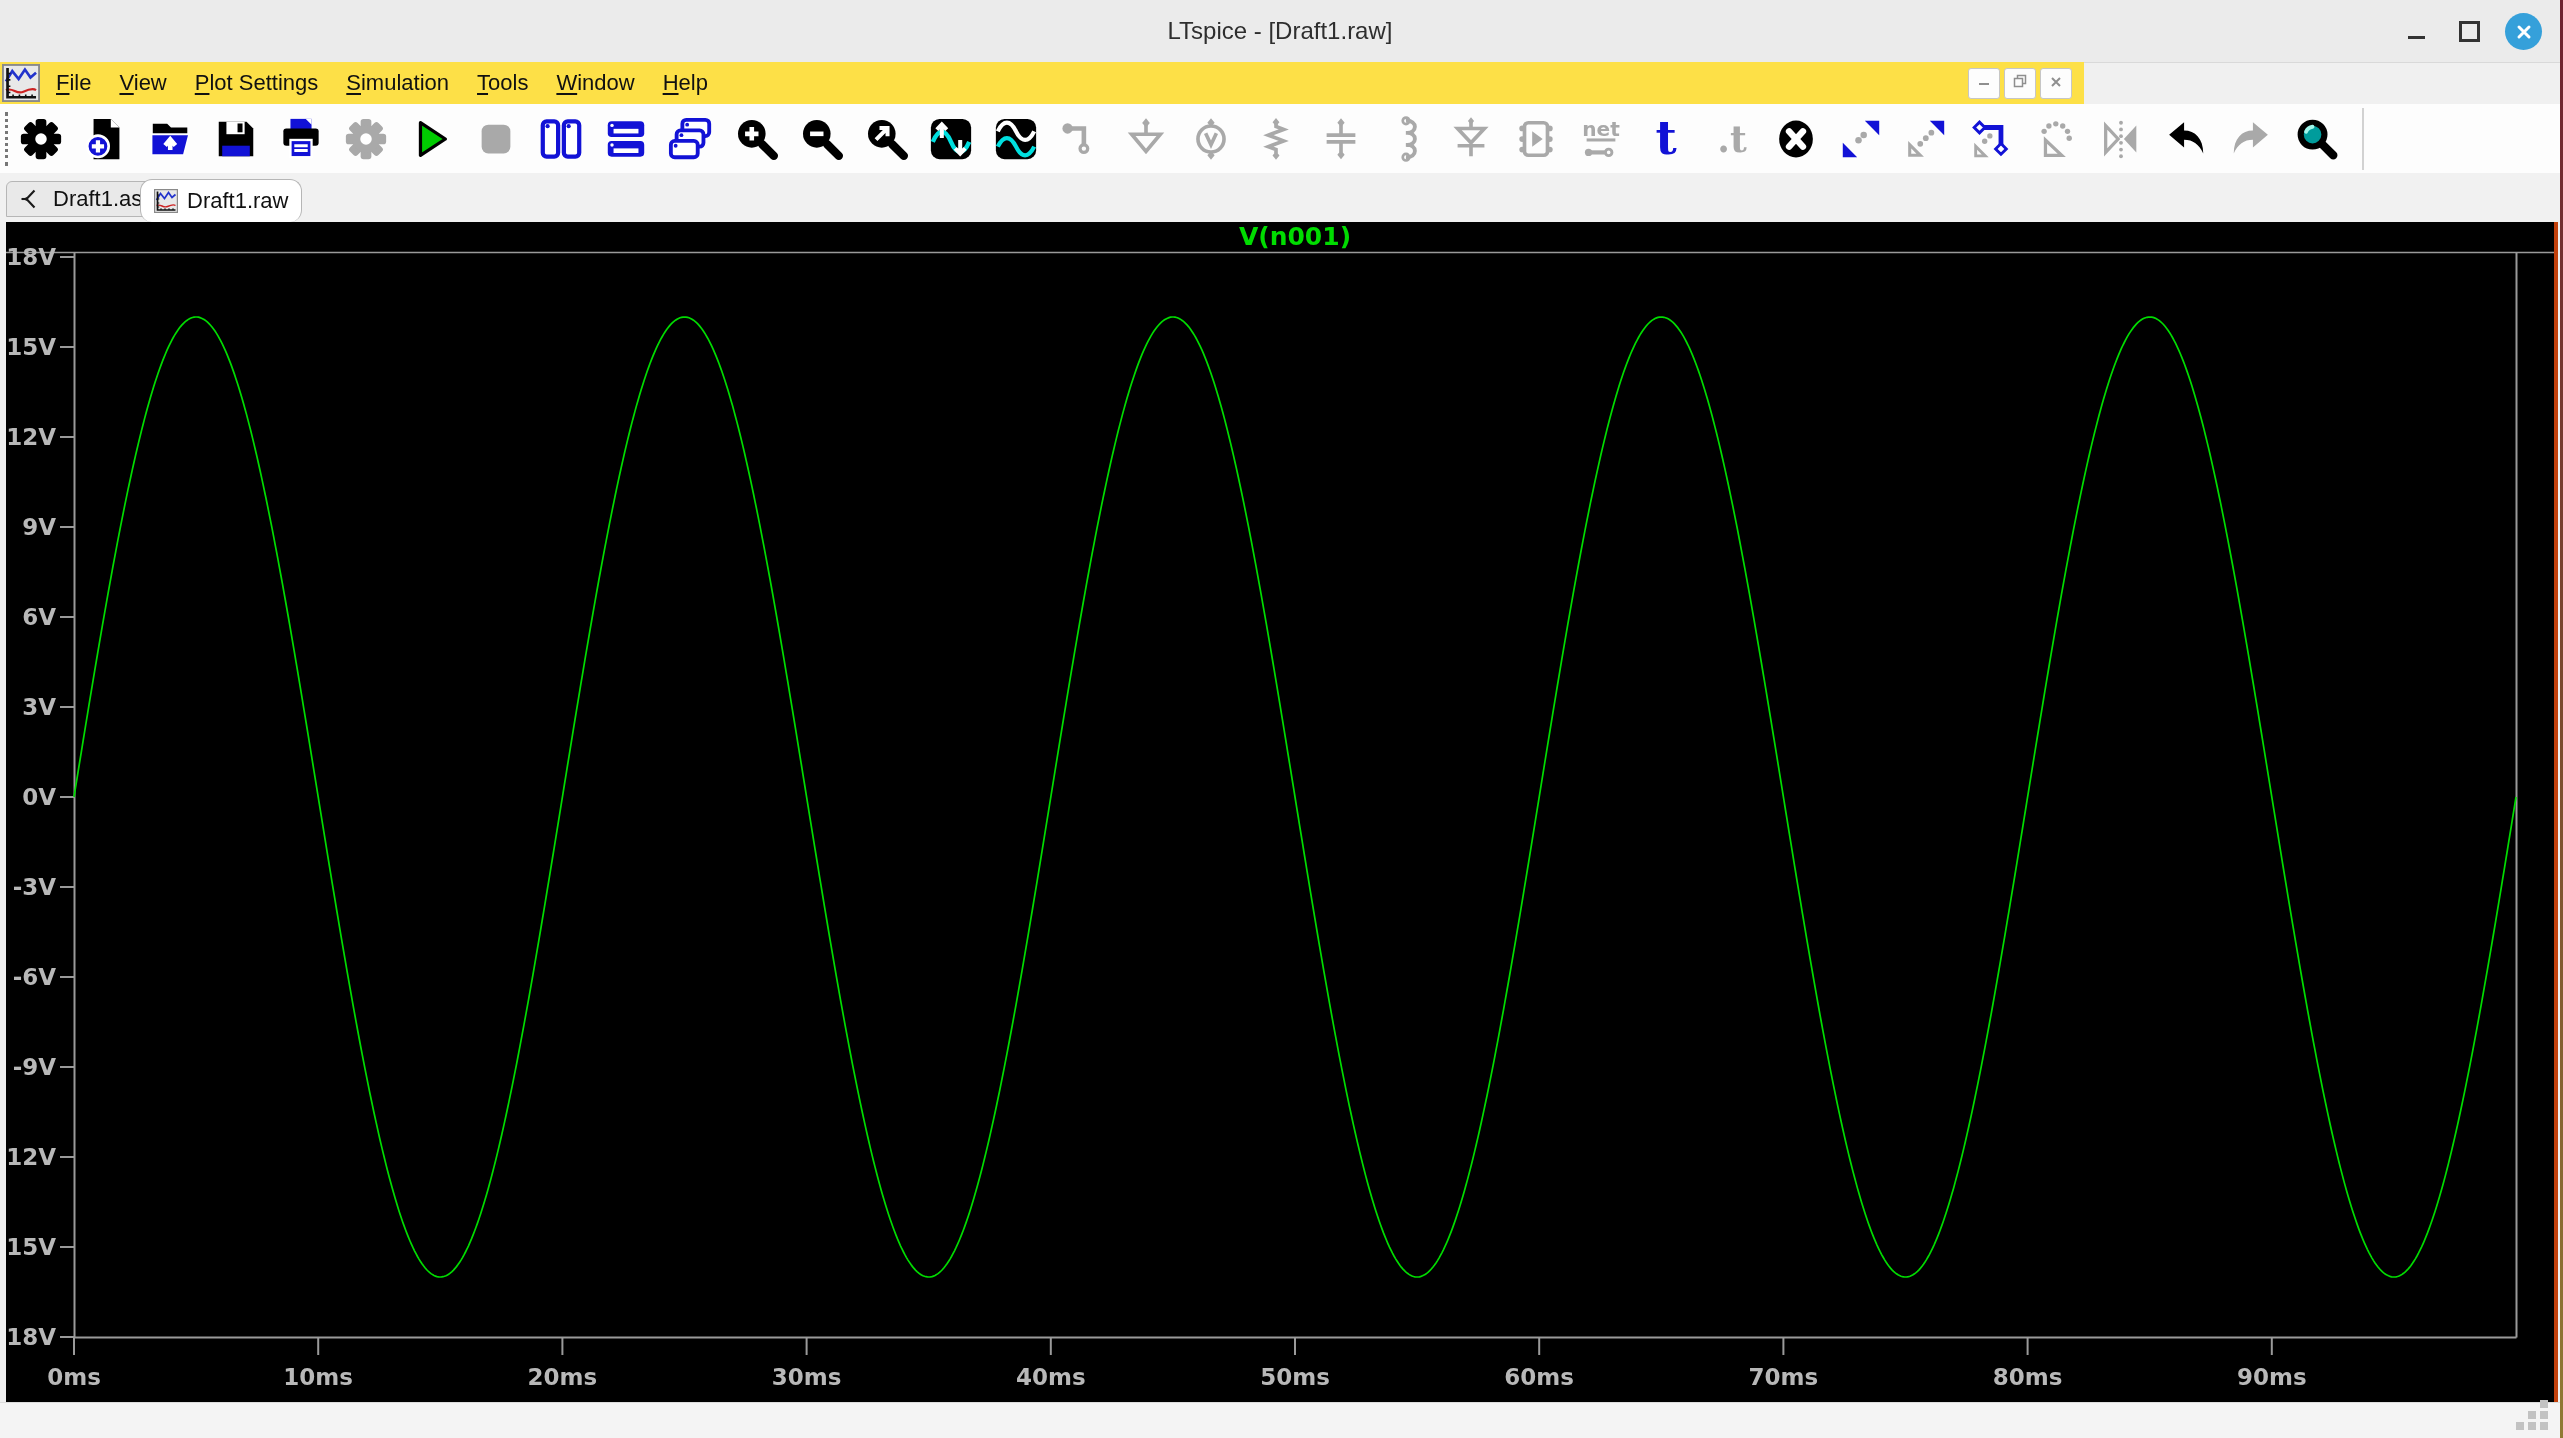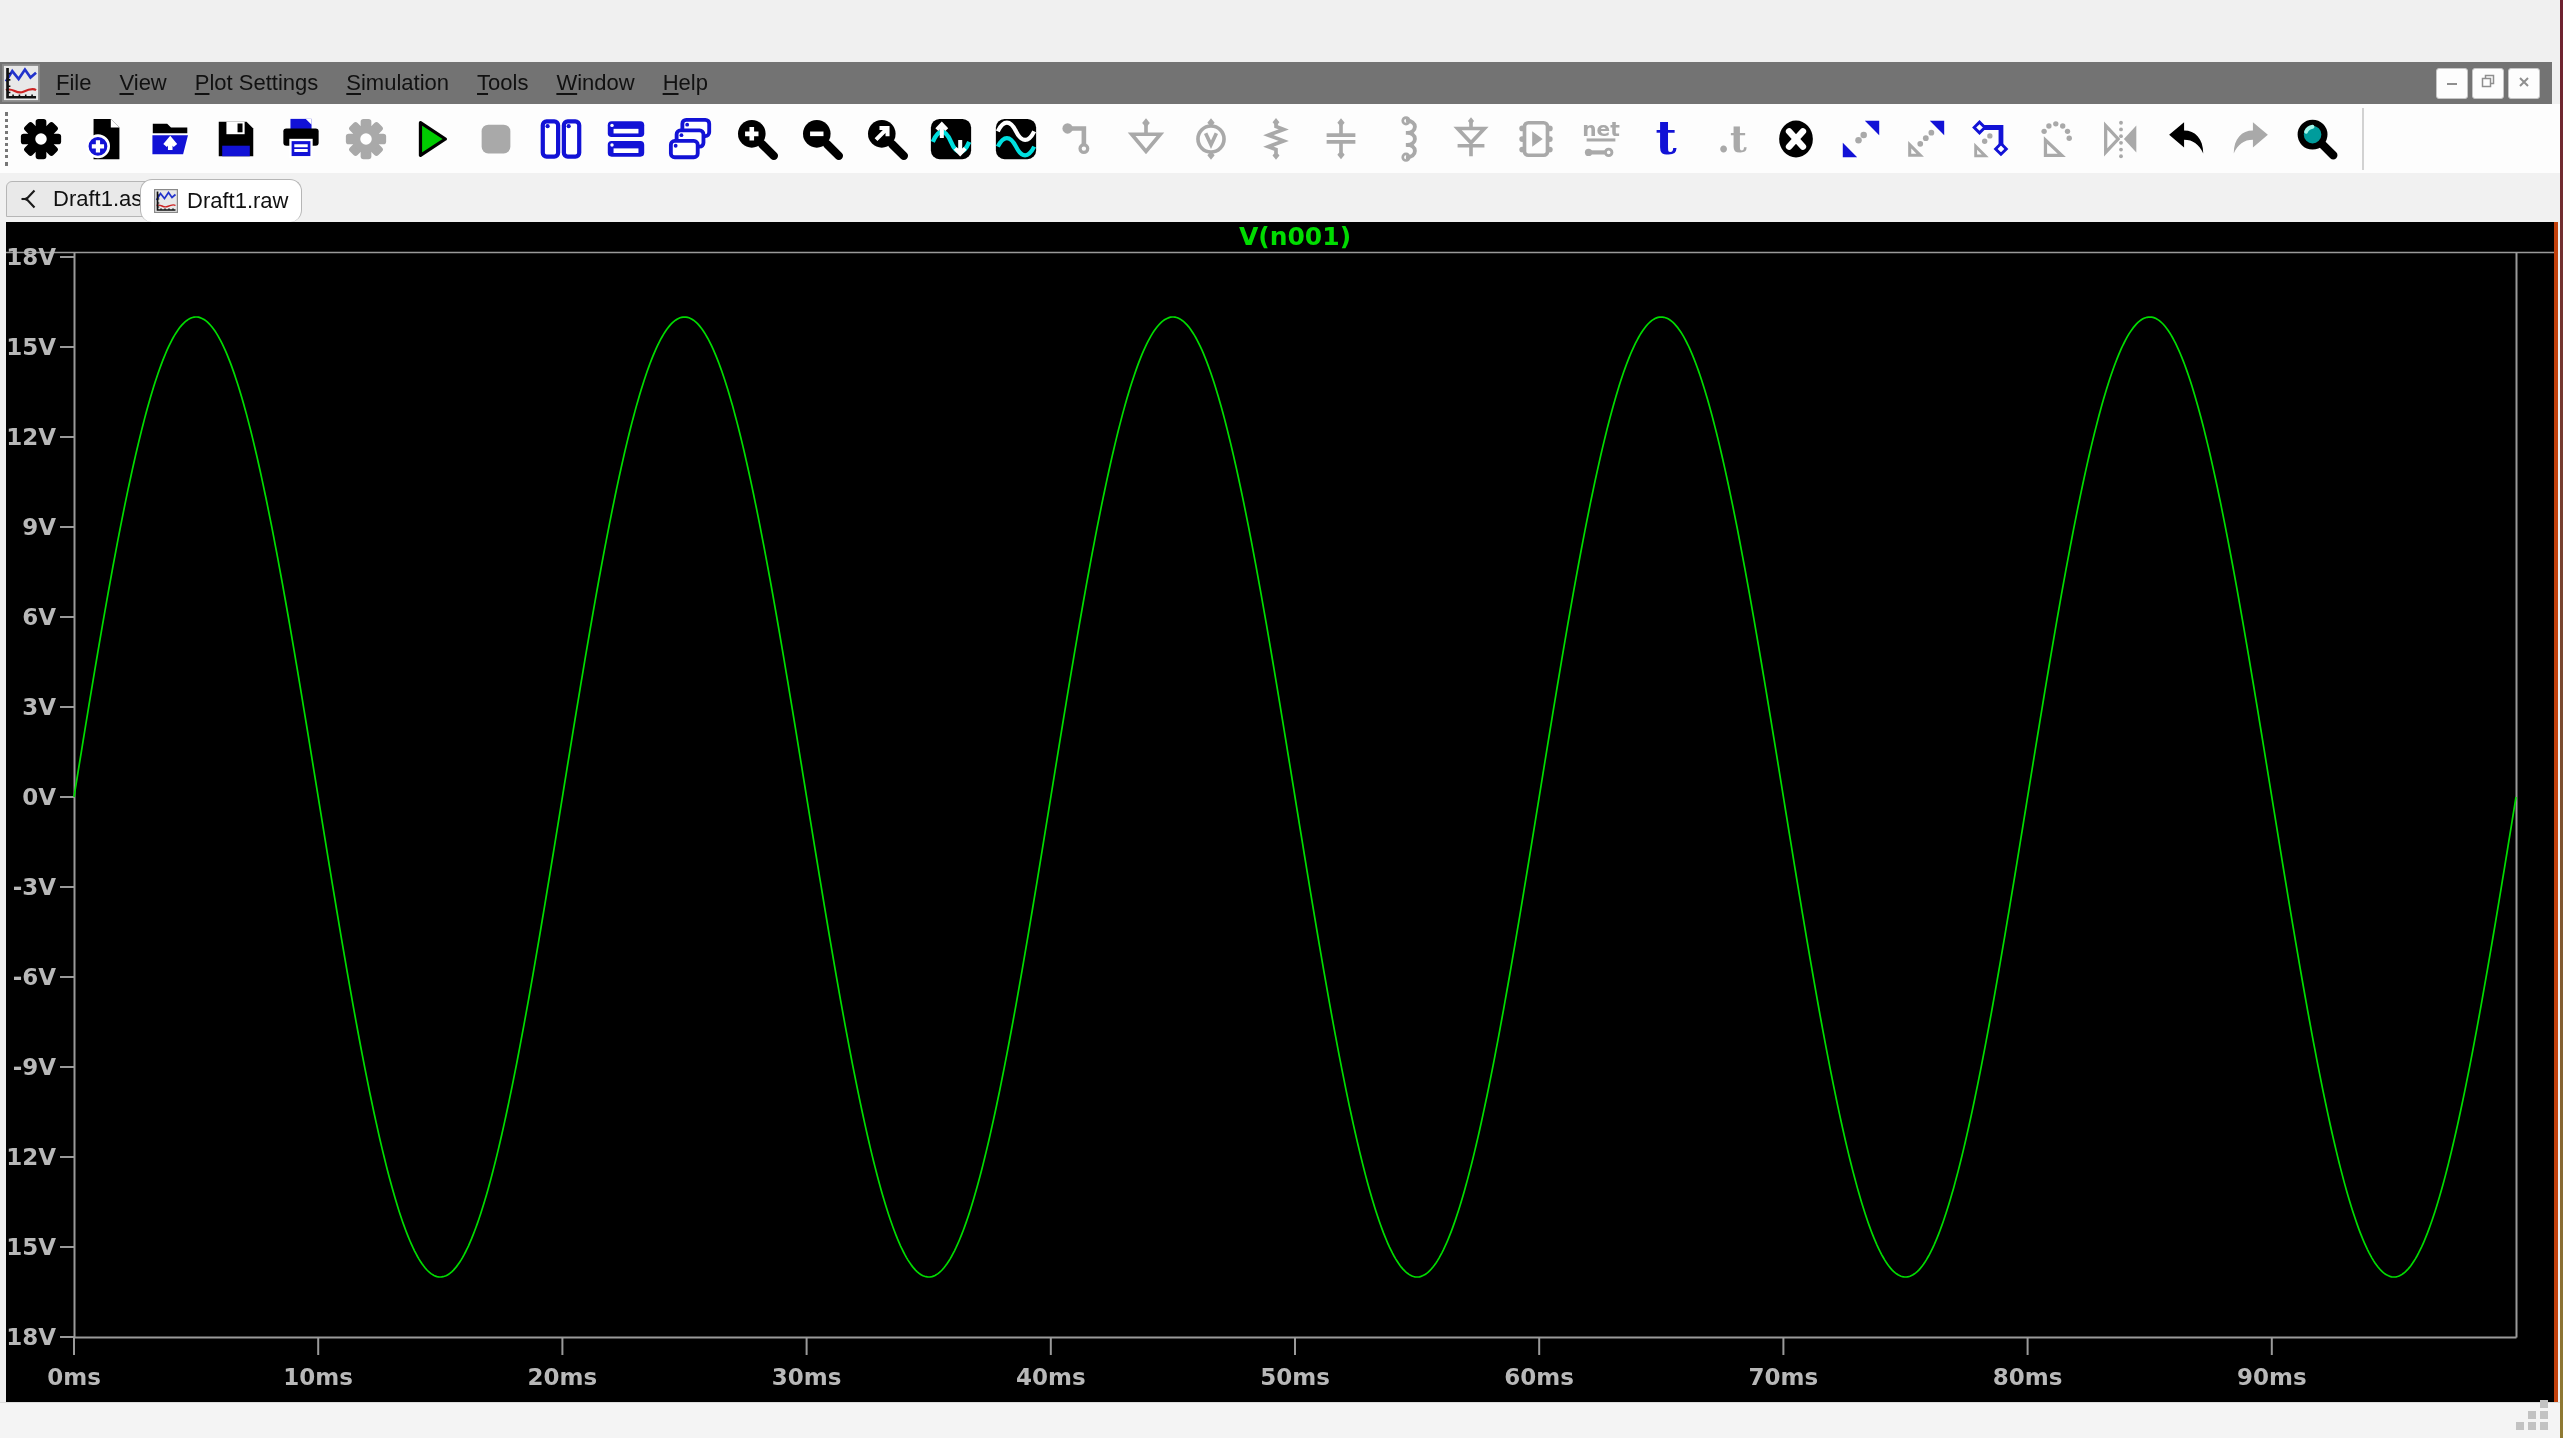--- a/index.html
+++ b/index.html
@@ -14,21 +14,21 @@
             text-align:center;font-size:24px;color:#2e2e2e;font-weight:500;}
   .win-btn{position:absolute;top:13px;width:37px;height:37px;display:flex;align-items:center;
             justify-content:center;cursor:pointer;}
   .win-btn.min{right:125px;} .win-btn.max{right:72px;} .win-btn.close{right:18px;
             background:#35a0da;border-radius:50%;}
   .win-btn .dash{width:17px;height:3px;background:#333;margin-top:12px;}
   .win-btn .sq{width:15px;height:15px;border:3px solid #333;}
   .win-btn.close svg{display:block;}
 
   
-  .menubar{position:absolute;left:0;top:62px;width:2552px;height:42px;background:#737373;
+  .menubar{position:absolute;left:0;top:62px;width:2084px;height:42px;background:#fde047;
            border-bottom:1px solid #c9c9c9;}
   .app-icon{position:absolute;left:2px;top:2px;width:38px;height:38px;}
   .menus{position:absolute;left:42px;top:0;height:42px;display:flex;align-items:center;}
   .menu-item{padding:0 14px;font-size:22px;color:#111;height:42px;line-height:42px;cursor:default;}
   .menu-item u{text-decoration:underline;text-underline-offset:3px;}
   .mdi{position:absolute;right:12px;top:6px;display:flex;gap:4px;}
   .mdi-btn{width:30px;height:29px;border:1px solid #c6c6c6;border-radius:3px;background:#fdfdfd;
            display:flex;align-items:center;justify-content:center;color:#8f8f8f;font-size:17px;}
 
   
@@ -58,20 +58,34 @@
   .grip-grid{position:absolute;right:10px;bottom:4px;}
 
   .desktop-edge{position:absolute;right:0;top:0;width:3px;height:1438px;
                 background:linear-gradient(#6e2130,#7a4a2e,#8f7a33);}
 </style>
 </head>
 <body>
 
 <div class="app">
 
+  <div class="titlebar">
+    <div class="title">LTspice - [Draft1.raw]</div>
+    <div class="win-btn min">
+        <span class="dash"></span>
+      </div>
+    <div class="win-btn max">
+        <span class="sq"></span>
+      </div>
+    <div class="win-btn close">
+      <svg width="20" height="20" viewBox="0 0 20 20">
+        <path d="M5 5 L15 15 M15 5 L5 15" stroke="#fff" stroke-width="3" stroke-linecap="round"></path>
+      </svg>
+    </div>
+  </div>
 
   <div class="menubar">
     <div class="app-icon" id="appIcon"><svg width="38" height="38" viewBox="0 0 24 24" xmlns="http://www.w3.org/2000/svg">
           <rect x="0.6" y="0.6" width="22.8" height="22.8" fill="#e8e8e8" stroke="#8a8a8a" stroke-width="1.2"></rect>
           <path d="M2.5 11 L6.5 4.5 L10.5 9.5 L14.5 3.5 L18 8.5 L21.5 5.5" stroke="#2233cc" stroke-width="1.7" fill="none"></path>
           <path d="M2.5 16.5 C7 14.5 9 19.5 13.5 17.5 S20 15.5 21.5 16.5" stroke="#cc2222" stroke-width="1.4" fill="none"></path>
           <path d="M3.5 2.5 V21 H21.5" stroke="#111" stroke-width="1.7" fill="none"></path>
           <path d="M3.5 6 h1.8 M3.5 10 h1.8 M3.5 14 h1.8 M3.5 18 h1.8 M7 21 v-1.8 M11 21 v-1.8 M15 21 v-1.8 M19 21 v-1.8" stroke="#111" stroke-width="1"></path>
         </svg></div>
     <div class="menus" id="menus">

